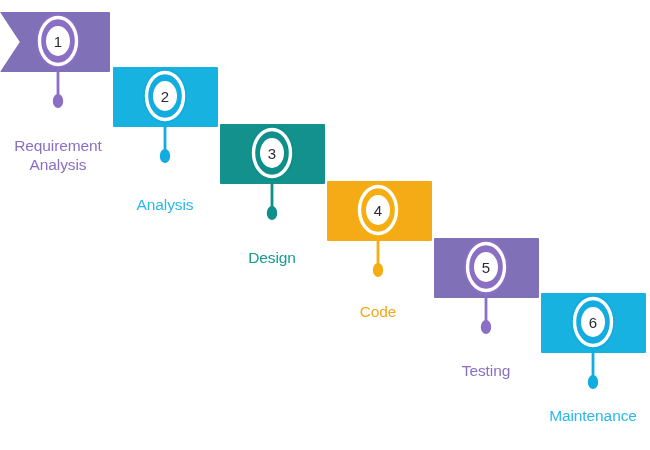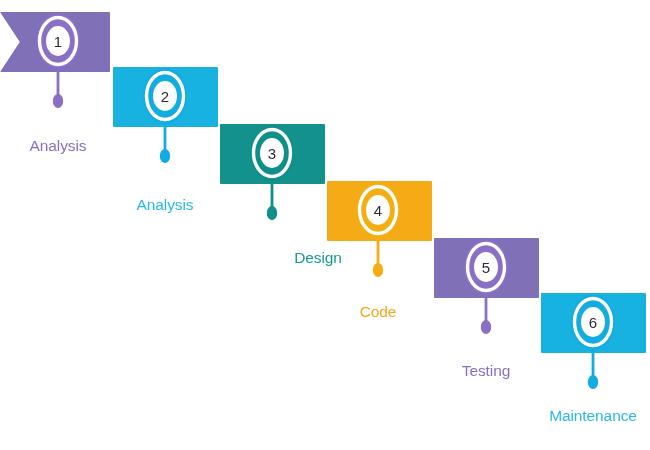--- a/index.html
+++ b/index.html
@@ -79,21 +79,21 @@
       </svg>
       <div class="badge-wrap" style="left: 32px; top: 9px; width: 52px; height: 64px;">
         <svg class="badge" viewBox="0 0 52 64">
           <ellipse cx="26" cy="32" rx="22" ry="28" fill="#8a6fc4"></ellipse>
           <ellipse cx="26" cy="32" rx="18.5" ry="23.5" fill="none" stroke="#ffffff" stroke-width="3.4"></ellipse>
           <ellipse cx="26" cy="32" rx="12" ry="15" fill="#ffffff"></ellipse>
         </svg>
         <div class="badge-num">1</div>
       </div>
       <div class="label" style="color: rgb(138, 111, 196); left: 0px; top: 136px; width: 100%; text-align: left;">
-        <div style="position: absolute; left: 58px; top: 0px; transform: translateX(-50%); text-align: center;"><span class="l2">Analysis</span></div>
+        <div style="position: absolute; left: 58px; top: 0px; transform: translateX(-50%); text-align: center;"><span>Requirement</span><span class="l2">Analysis</span></div>
       </div>
     </div>
     <div class="stage">
       <div class="bar" style="left: 113px; top: 67px; width: 105px; height: 60px; background: rgb(24, 178, 224);"></div>
       <svg class="connector" width="20" height="44" style="left: 155px; top: 122px;">
         <rect x="8.6" y="0" width="2.8" height="28" fill="#13ace0"></rect>
         <ellipse cx="10" cy="34" rx="5.2" ry="7" fill="#13ace0"></ellipse>
       </svg>
       <div class="badge-wrap" style="left: 139px; top: 64px; width: 52px; height: 64px;">
         <svg class="badge" viewBox="0 0 52 64">
@@ -115,21 +115,21 @@
       </svg>
       <div class="badge-wrap" style="left: 246px; top: 121px; width: 52px; height: 64px;">
         <svg class="badge" viewBox="0 0 52 64">
           <ellipse cx="26" cy="32" rx="22" ry="28" fill="#0e8f89"></ellipse>
           <ellipse cx="26" cy="32" rx="18.5" ry="23.5" fill="none" stroke="#ffffff" stroke-width="3.4"></ellipse>
           <ellipse cx="26" cy="32" rx="12" ry="15" fill="#ffffff"></ellipse>
         </svg>
         <div class="badge-num">3</div>
       </div>
       <div class="label" style="color: rgb(22, 155, 145); left: 0px; top: 248px; width: 100%; text-align: left;">
-        <div style="position: absolute; left: 272px; top: 0px; transform: translateX(-50%); text-align: center; margin-left: 46px;"><span>Design</span></div>
+        <div style="position: absolute; left: 272px; top: 0px; transform: translateX(-50%); text-align: center;"><span>Design</span></div>
       </div>
     </div>
     <div class="stage">
       <div class="bar" style="left: 327px; top: 181px; width: 105px; height: 60px; background: rgb(245, 171, 22);"></div>
       <svg class="connector" width="20" height="44" style="left: 368px; top: 236px;">
         <rect x="8.6" y="0" width="2.8" height="28" fill="#f5ae12"></rect>
         <ellipse cx="10" cy="34" rx="5.2" ry="7" fill="#f5ae12"></ellipse>
       </svg>
       <div class="badge-wrap" style="left: 352px; top: 178px; width: 52px; height: 64px;">
         <svg class="badge" viewBox="0 0 52 64">

